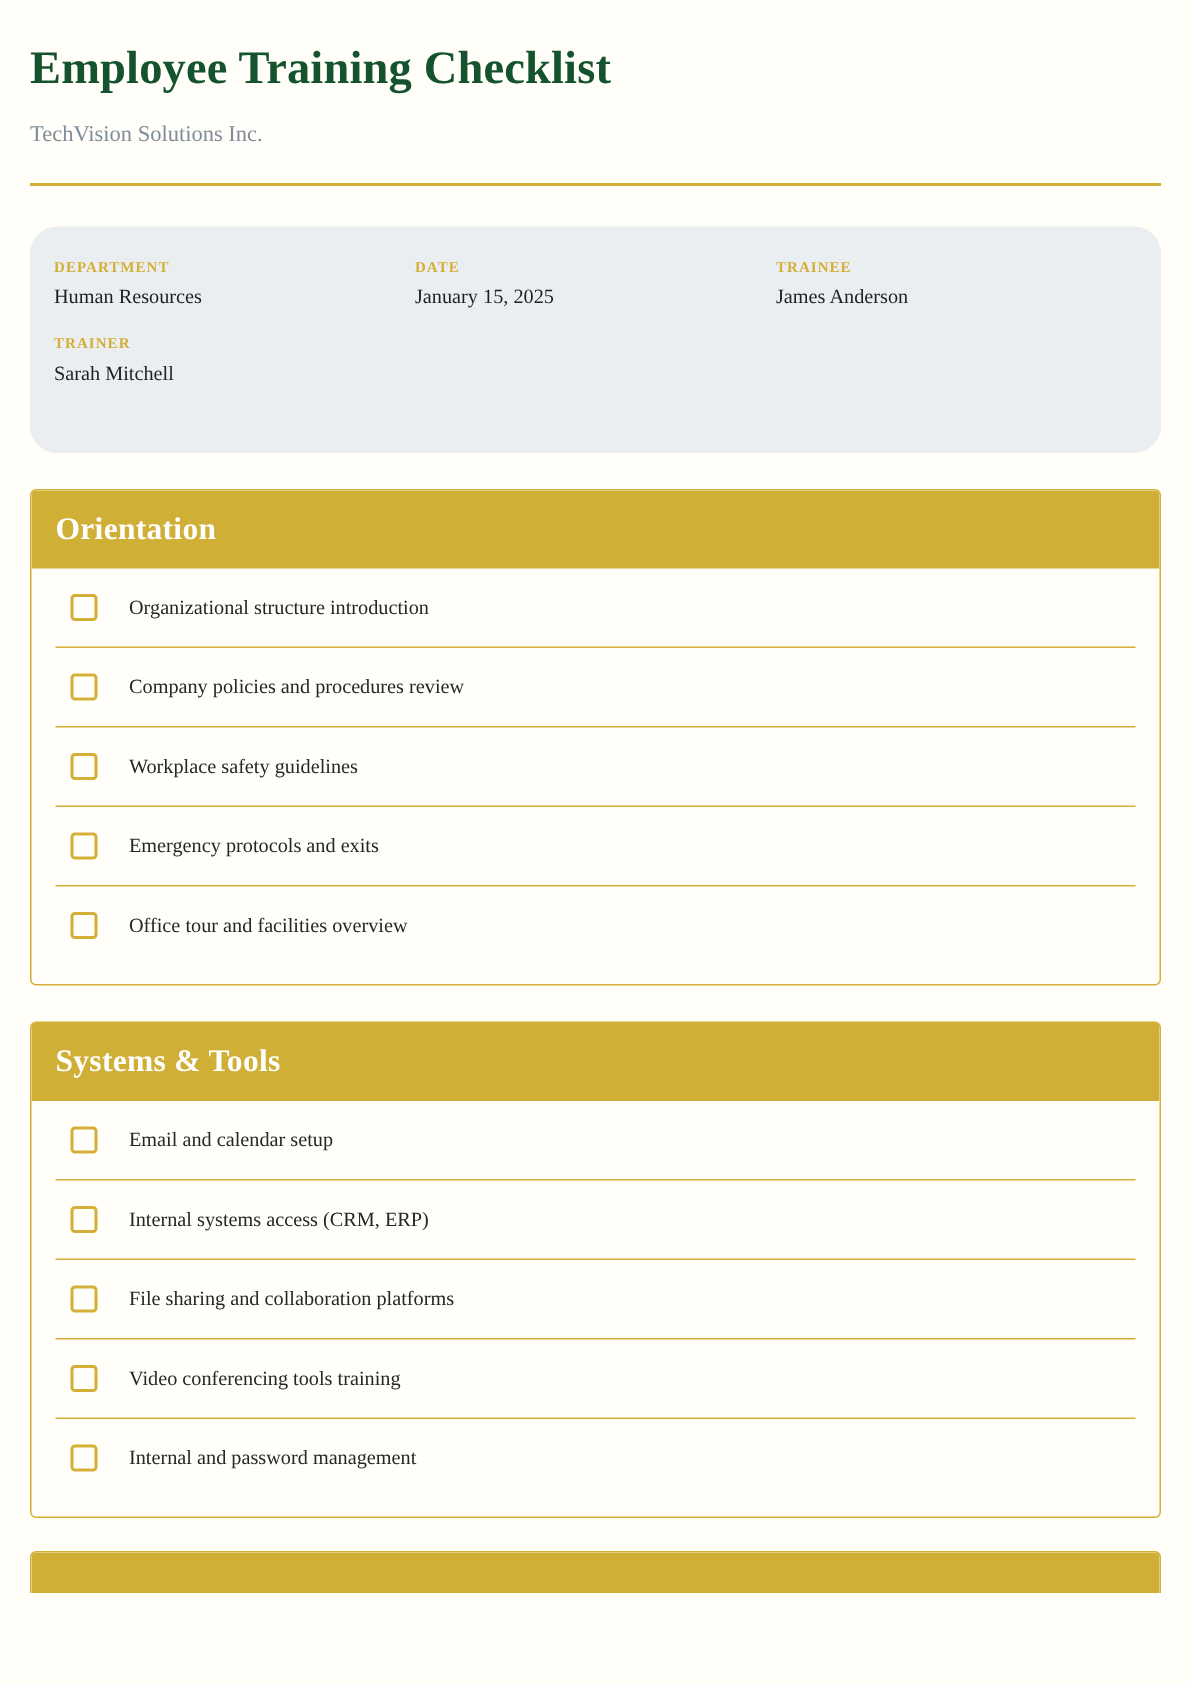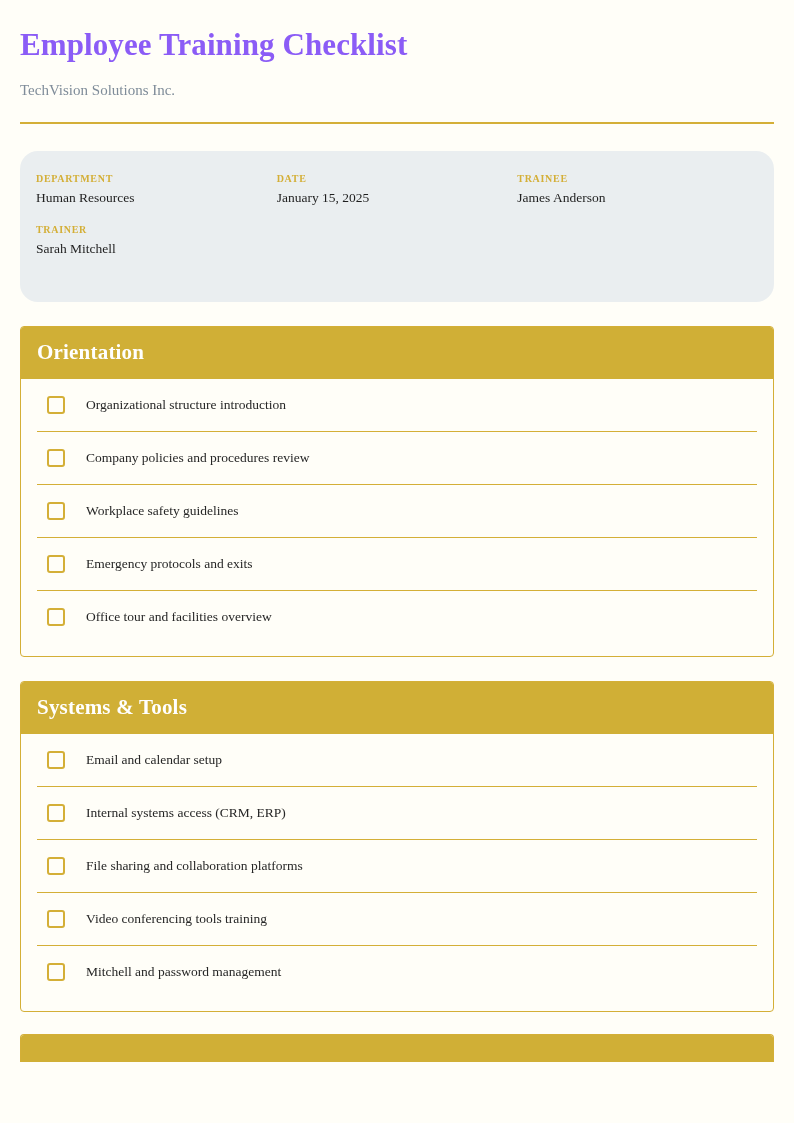--- a/index.html
+++ b/index.html
@@ -19,21 +19,21 @@
     padding: 26px 20px 0 20px;
     box-sizing: border-box;
     width: 794px;
   }
 
   
   .doc-title {
     font-family: "Liberation Serif", "DejaVu Serif", serif;
     font-size: 31px;
     font-weight: bold;
-    color: #8b5cf6;
+    color: #14532d;
     margin: 0 0 0 0;
     line-height: 1.25;
     letter-spacing: 0.1px;
   }
   .doc-subtitle {
     font-size: 15px;
     color: #7f8c99;
     margin: 16px 0 0 0;
     line-height: 1.2;
   }
@@ -220,21 +220,21 @@
         <div class="check-label">File sharing and collaboration platforms</div>
       </div>
 
       <div class="check-item">
         <div class="checkbox"></div>
         <div class="check-label">Video conferencing tools training</div>
       </div>
 
       <div class="check-item last">
         <div class="checkbox"></div>
-        <div class="check-label">Mitchell and password management</div>
+        <div class="check-label">Internal and password management</div>
       </div>
 
     </div>
   </div>
 
   <div class="section-card partial">
     <div class="section-header">
       <div class="section-title"></div>
     </div>
   </div>

